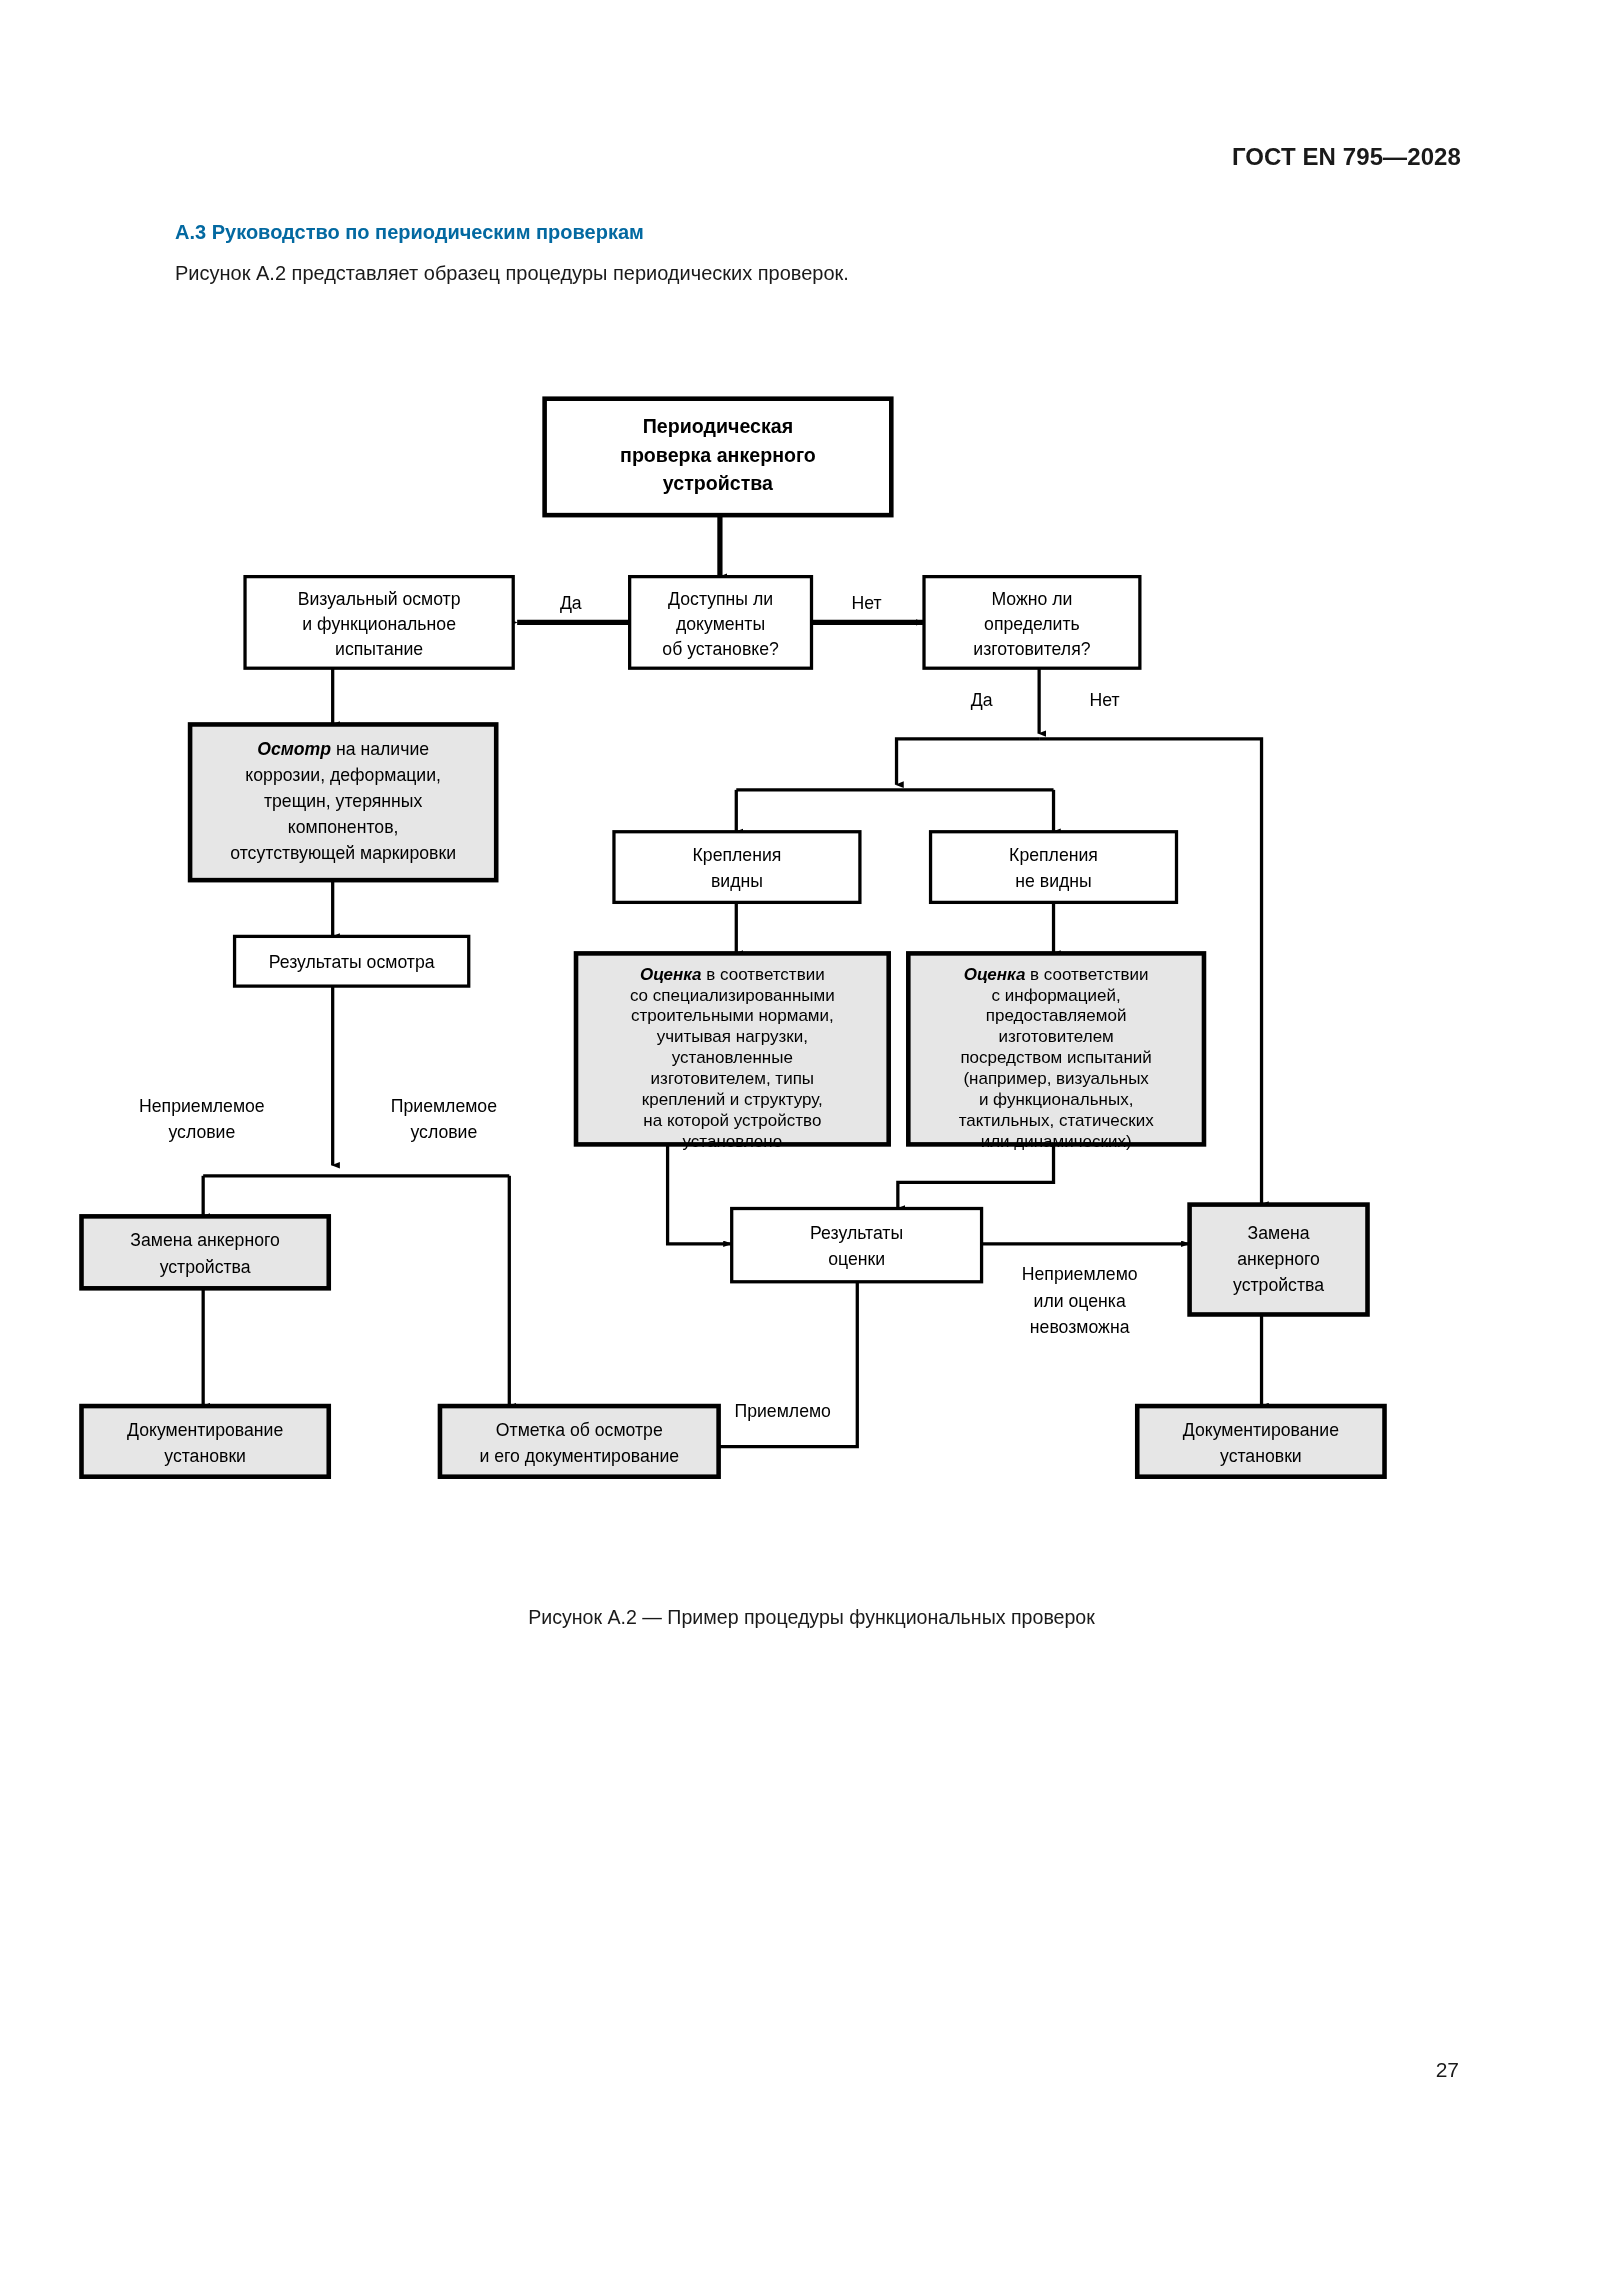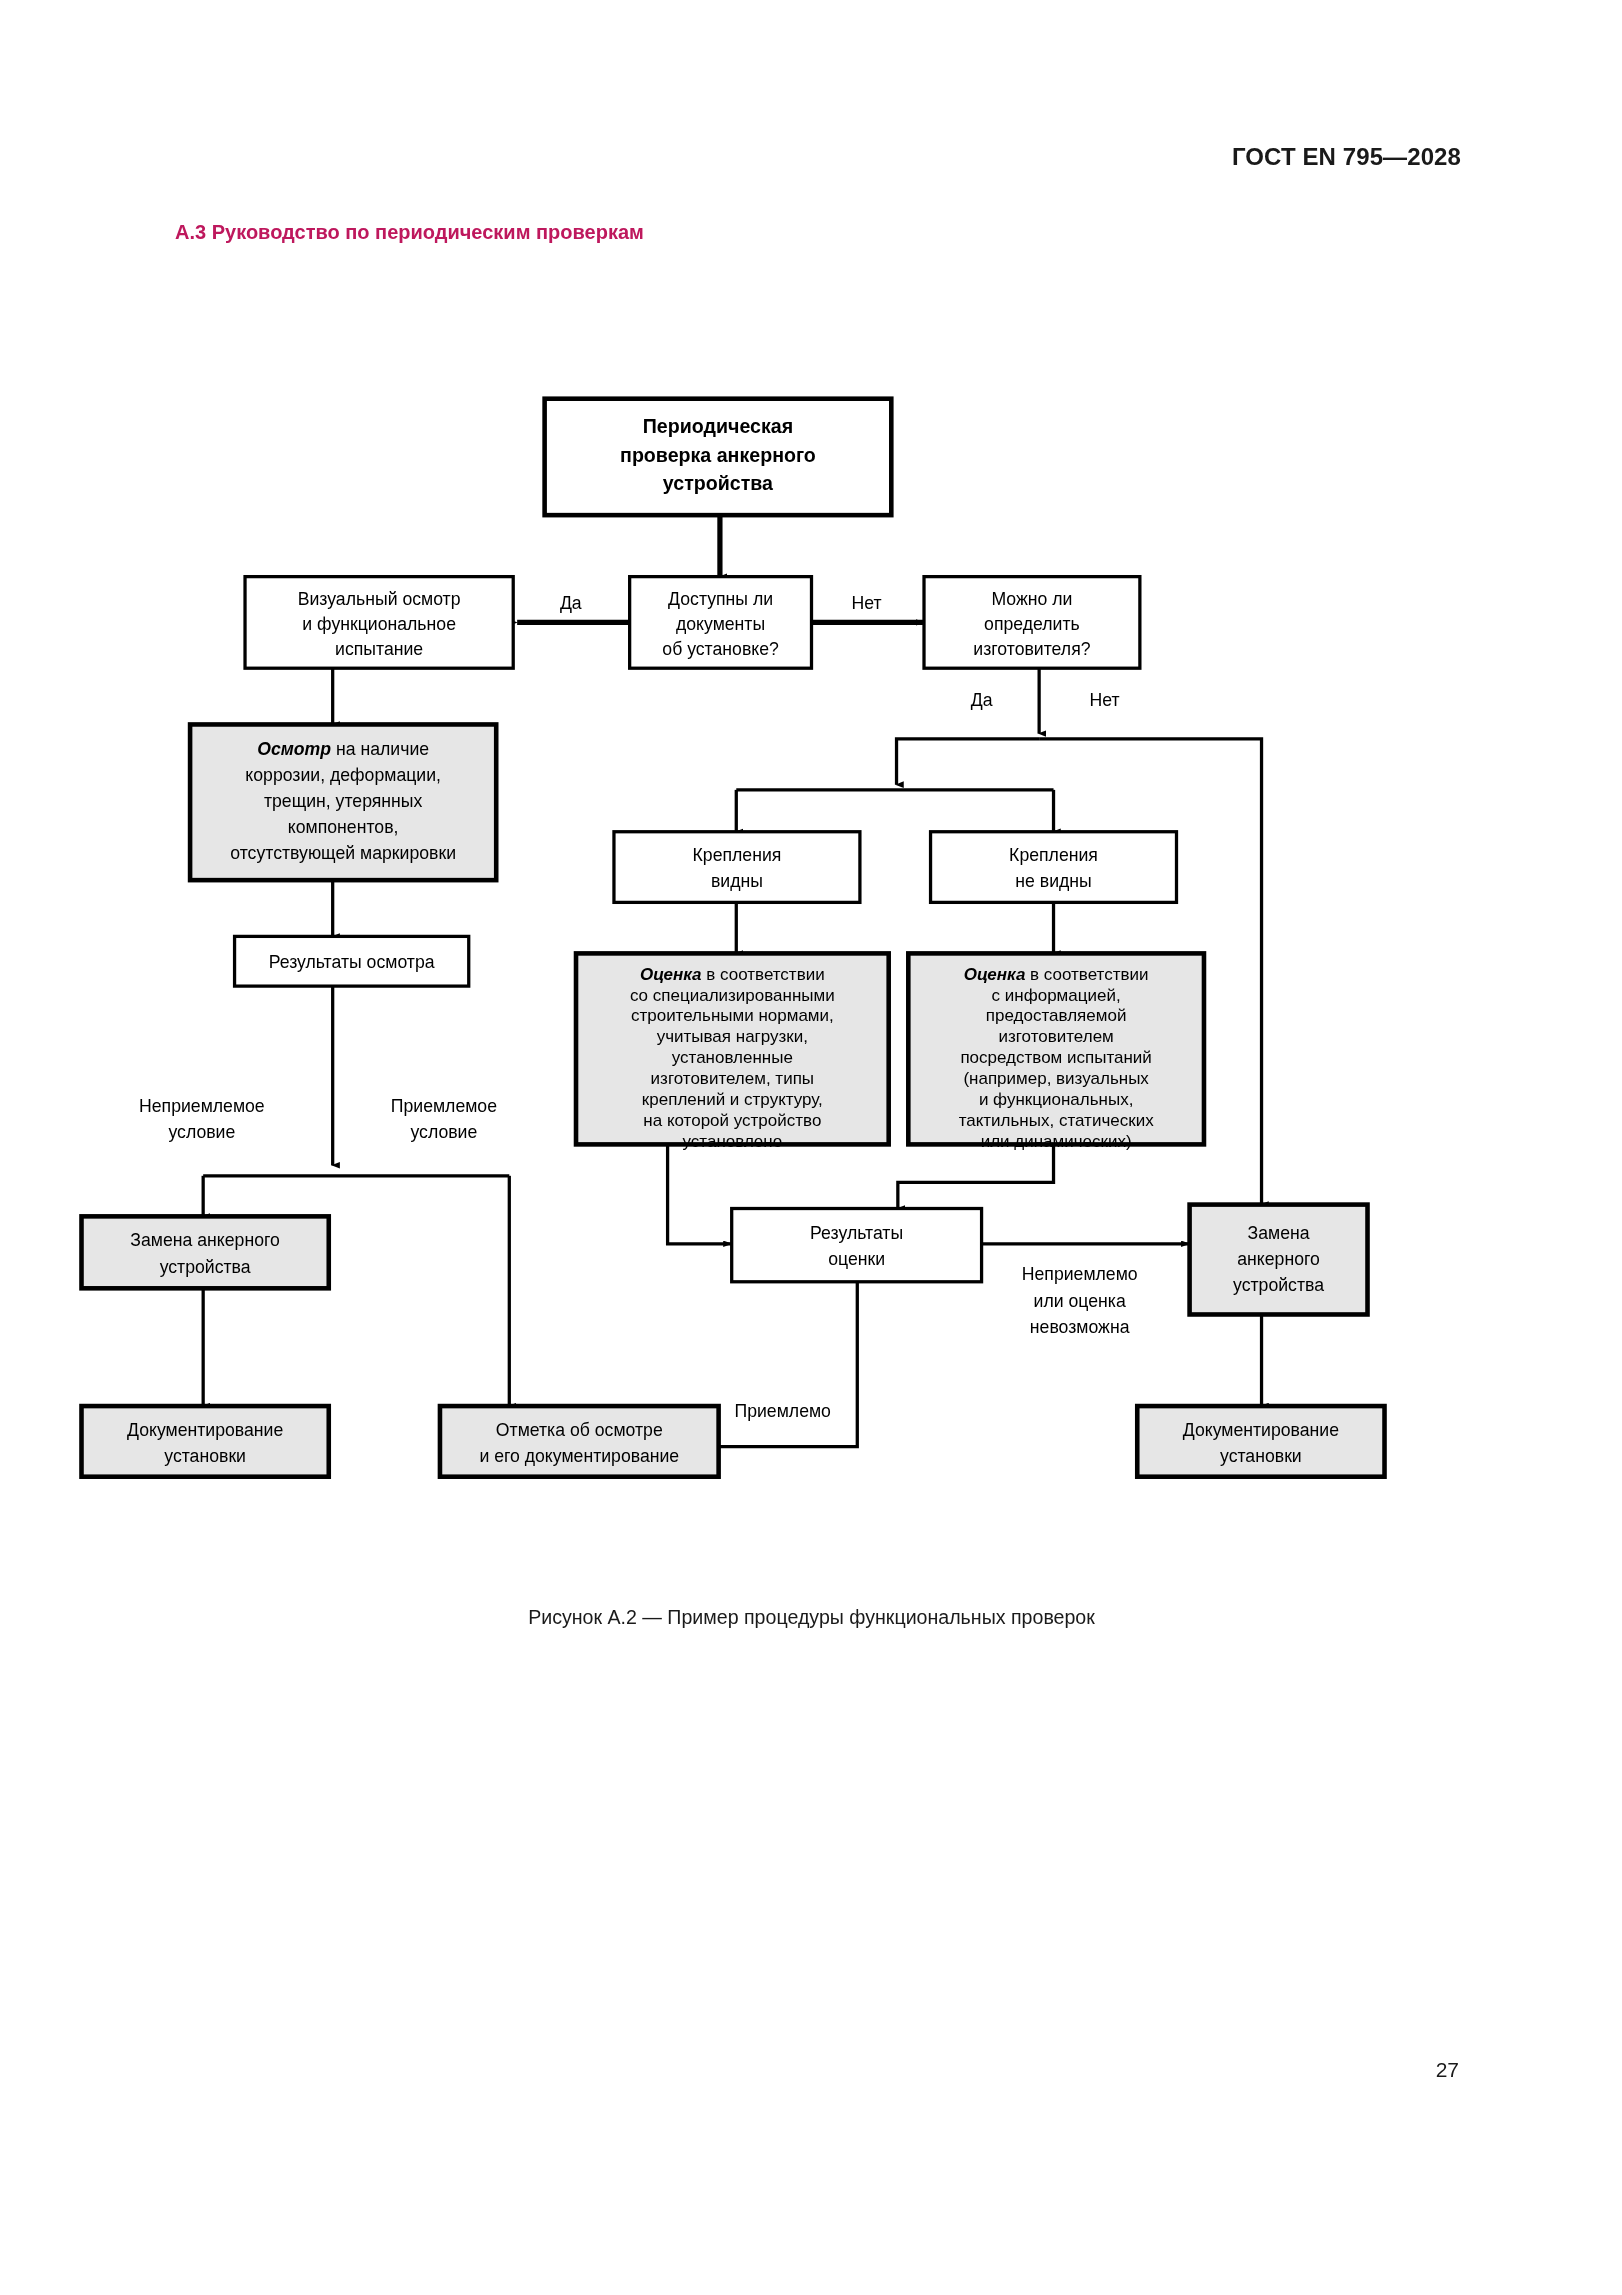--- a/index.html
+++ b/index.html
@@ -13,21 +13,21 @@
   .page { position:absolute; inset:0; }
 
   .doc-header {
     position:absolute; top:143px; right:162px;
     font-size:24px; font-weight:bold; letter-spacing:0.1px;
     color:#1a1a1a; white-space:nowrap;
   }
 
   .section-heading {
     position:absolute; left:175px; top:221px;
-    font-size:20px; font-weight:bold; color:#be185d;
+    font-size:20px; font-weight:bold; color:#0369a1;
     white-space:nowrap;
   }
   .section-intro {
     position:absolute; left:175px; top:262px;
     font-size:20px; color:#1a1a1a; white-space:nowrap;
   }
 
   .figure-wrap { position:absolute; left:0; top:366px; width:1380px; height:1269px; }
   .figure-caption {
     position:absolute; left:0; top:1606px; width:1623px;
@@ -54,20 +54,21 @@
   .conn-thick { stroke:#000000; fill:none; stroke-width:8; }
 </style>
 </head>
 <body>
 
 <div class="page">
 
   <div class="doc-header">ГОСТ EN 795—2028</div>
 
   <div class="section-heading">A.3 Руководство по периодическим проверкам</div>
+  <div class="section-intro">Рисунок A.2 представляет образец процедуры периодических проверок.</div>
 
   <div class="figure-wrap">
     <svg width="1623" height="1269" viewBox="0 0 2480 1940" xmlns="http://www.w3.org/2000/svg">
       <defs>
         <marker id="arrowDown" markerWidth="16" markerHeight="16" refX="5" refY="11" orient="auto" markerUnits="userSpaceOnUse">
           <path d="M 0 0 L 10 0 L 5 13 Z" fill="#000000"></path>
         </marker>
         <marker id="arrowRt" markerWidth="18" markerHeight="16" refX="13" refY="5" orient="auto" markerUnits="userSpaceOnUse">
           <path d="M 0 0 L 0 10 L 14 5 Z" fill="#000000"></path>
         </marker>

